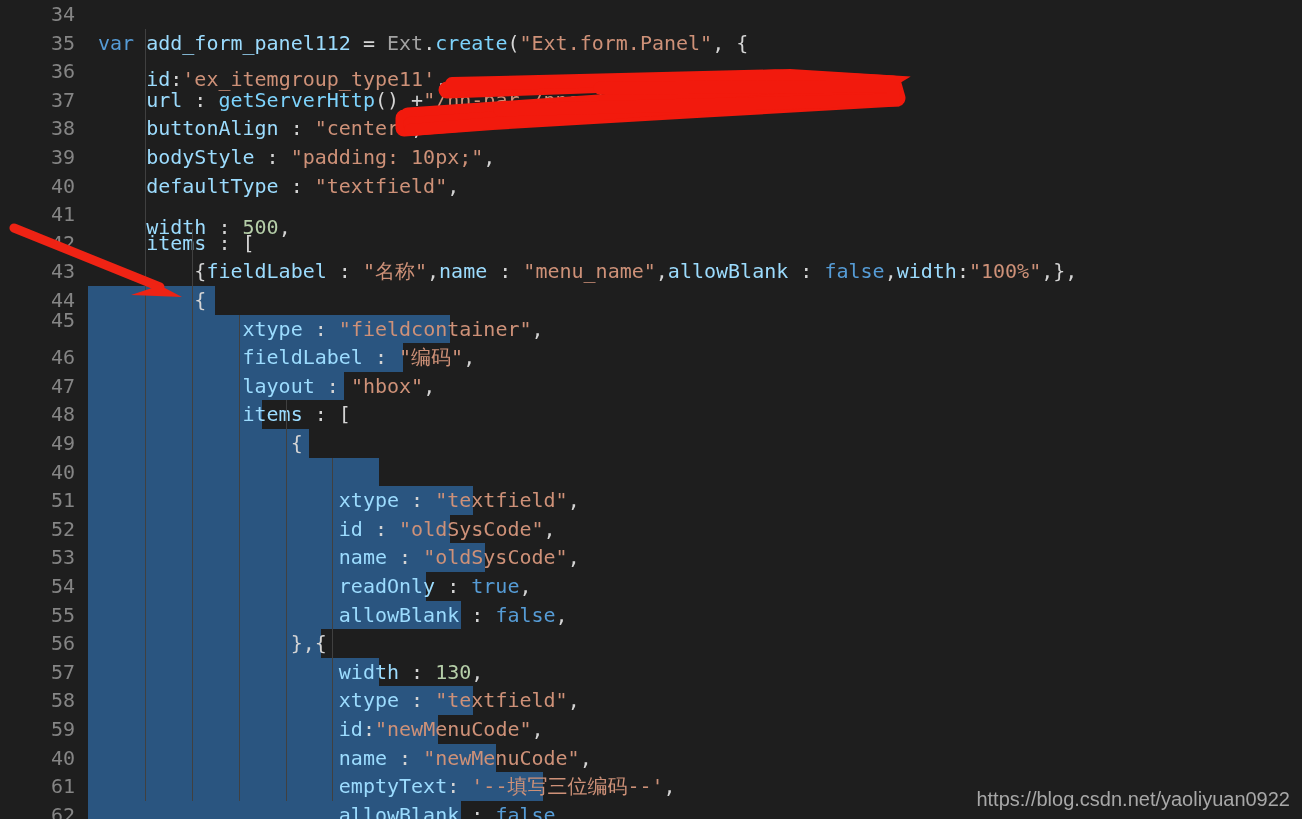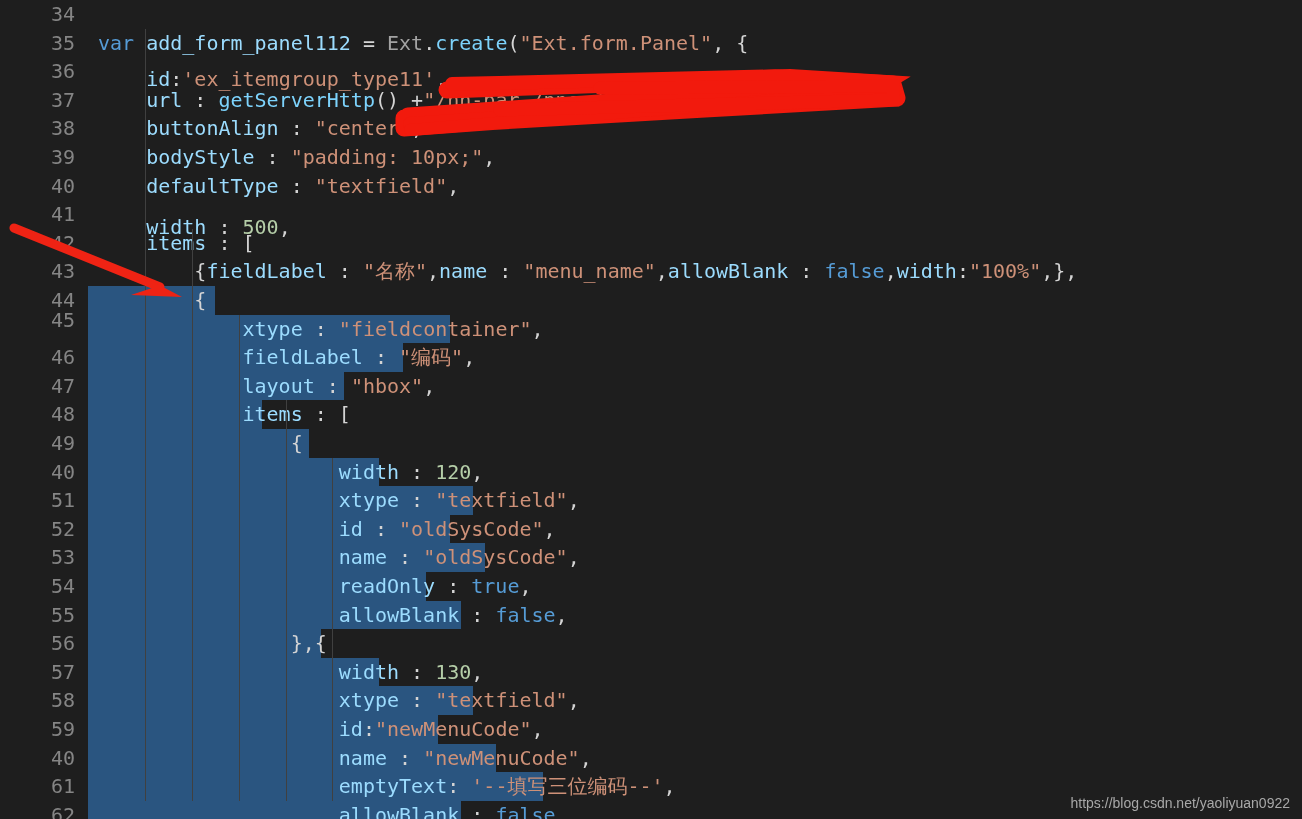--- a/index.html
+++ b/index.html
@@ -97,21 +97,21 @@
     z-index: 9;
     pointer-events: none;
   }
 
   
   #watermark {
     position: absolute;
     right: 12px;
     bottom: 8px;
     font-family: "Liberation Sans", sans-serif;
-    font-size: 14px;
+    font-size: 20px;
     color: #a8a8a8;
     z-index: 10;
     white-space: pre;
   }
 </style>
 </head>
 <body>
 
 <div id="screen">
 
@@ -162,21 +162,21 @@
       <div class="line" style="top: 171.6px;"><span class="code-text" style="margin-left: 10px;"><span class="punc">    </span><span class="prop">defaultType</span><span class="punc"> : </span><span class="str">"textfield"</span><span class="punc">,</span></span></div>
       <div class="line" style="top: 213px;"><span class="code-text" style="margin-left: 10px;"><span class="punc">    </span><span class="prop">width</span><span class="punc"> : </span><span class="num">500</span><span class="punc">,</span></span></div>
       <div class="line" style="top: 228.8px;"><span class="code-text" style="margin-left: 10px;"><span class="punc">    </span><span class="prop">items</span><span class="punc"> : [</span></span></div>
       <div class="line" style="top: 257.4px;"><span class="code-text" style="margin-left: 10px;"><span class="punc">        {</span><span class="prop">fieldLabel</span><span class="punc"> : </span><span class="str">"名称"</span><span class="punc">,</span><span class="prop">name</span><span class="punc"> : </span><span class="str">"menu_name"</span><span class="punc">,</span><span class="prop">allowBlank</span><span class="punc"> : </span><span class="kw">false</span><span class="punc">,</span><span class="prop">width</span><span class="punc">:</span><span class="str">"100%"</span><span class="punc">,},</span></span></div>
       <div class="line" style="top: 286px;"><div class="sel" style="left: 0px; width: 127.2px;"></div><span class="code-text" style="margin-left: 10px;"><span class="punc">        {</span></span></div>
       <div class="line" style="top: 314.6px;"><div class="sel" style="left: 0px; width: 361.6px;"></div><span class="code-text" style="margin-left: 10px;"><span class="punc">            </span><span class="prop">xtype</span><span class="punc"> : </span><span class="str">"fieldcontainer"</span><span class="punc">,</span></span></div>
       <div class="line" style="top: 343.2px;"><div class="sel" style="left: 0px; width: 314.72px;"></div><span class="code-text" style="margin-left: 10px;"><span class="punc">            </span><span class="prop">fieldLabel</span><span class="punc"> : </span><span class="str">"编码"</span><span class="punc">,</span></span></div>
       <div class="line" style="top: 371.8px;"><div class="sel" style="left: 0px; width: 256.12px;"></div><span class="code-text" style="margin-left: 10px;"><span class="punc">            </span><span class="prop">layout</span><span class="punc"> : </span><span class="str">"hbox"</span><span class="punc">,</span></span></div>
       <div class="line" style="top: 400.4px;"><div class="sel" style="left: 0px; width: 174.08px;"></div><span class="code-text" style="margin-left: 10px;"><span class="punc">            </span><span class="prop">items</span><span class="punc"> : [</span></span></div>
       <div class="line" style="top: 429px;"><div class="sel" style="left: 0px; width: 220.96px;"></div><span class="code-text" style="margin-left: 10px;"><span class="punc">                {</span></span></div>
-      <div class="line" style="top: 457.6px;"><div class="sel" style="left: 0px; width: 291.28px;"></div><span class="code-text" style="margin-left: 10px;"><span class="punc">                    </span><span class="prop">width</span><span class="punc"> : </span><span class="num">120</span><span class="punc">,</span></span></div>
+      <div class="line" style="top: 457.6px;"><div class="sel" style="left: 0px; width: 291.28px;"></div></div>
       <div class="line" style="top: 486.2px;"><div class="sel" style="left: 0px; width: 385.04px;"></div><span class="code-text" style="margin-left: 10px;"><span class="punc">                    </span><span class="prop">xtype</span><span class="punc"> : </span><span class="str">"textfield"</span><span class="punc">,</span></span></div>
       <div class="line" style="top: 514.8px;"><div class="sel" style="left: 0px; width: 361.6px;"></div><span class="code-text" style="margin-left: 10px;"><span class="punc">                    </span><span class="prop">id</span><span class="punc"> : </span><span class="str">"oldSysCode"</span><span class="punc">,</span></span></div>
       <div class="line" style="top: 543.4px;"><div class="sel" style="left: 0px; width: 396.76px;"></div><span class="code-text" style="margin-left: 10px;"><span class="punc">                    </span><span class="prop">name</span><span class="punc"> : </span><span class="str">"oldSysCode"</span><span class="punc">,</span></span></div>
       <div class="line" style="top: 572px;"><div class="sel" style="left: 0px; width: 338.16px;"></div><span class="code-text" style="margin-left: 10px;"><span class="punc">                    </span><span class="prop">readOnly</span><span class="punc"> : </span><span class="kw">true</span><span class="punc">,</span></span></div>
       <div class="line" style="top: 600.6px;"><div class="sel" style="left: 0px; width: 373.32px;"></div><span class="code-text" style="margin-left: 10px;"><span class="punc">                    </span><span class="prop">allowBlank</span><span class="punc"> : </span><span class="kw">false</span><span class="punc">,</span></span></div>
       <div class="line" style="top: 629.2px;"><div class="sel" style="left: 0px; width: 232.68px;"></div><span class="code-text" style="margin-left: 10px;"><span class="punc">                },{</span></span></div>
       <div class="line" style="top: 657.8px;"><div class="sel" style="left: 0px; width: 291.28px;"></div><span class="code-text" style="margin-left: 10px;"><span class="punc">                    </span><span class="prop">width</span><span class="punc"> : </span><span class="num">130</span><span class="punc">,</span></span></div>
       <div class="line" style="top: 686.4px;"><div class="sel" style="left: 0px; width: 385.04px;"></div><span class="code-text" style="margin-left: 10px;"><span class="punc">                    </span><span class="prop">xtype</span><span class="punc"> : </span><span class="str">"textfield"</span><span class="punc">,</span></span></div>
       <div class="line" style="top: 715px;"><div class="sel" style="left: 0px; width: 349.88px;"></div><span class="code-text" style="margin-left: 10px;"><span class="punc">                    </span><span class="prop">id</span><span class="punc">:</span><span class="str">"newMenuCode"</span><span class="punc">,</span></span></div>
       <div class="line" style="top: 743.6px;"><div class="sel" style="left: 0px; width: 408.48px;"></div><span class="code-text" style="margin-left: 10px;"><span class="punc">                    </span><span class="prop">name</span><span class="punc"> : </span><span class="str">"newMenuCode"</span><span class="punc">,</span></span></div>

